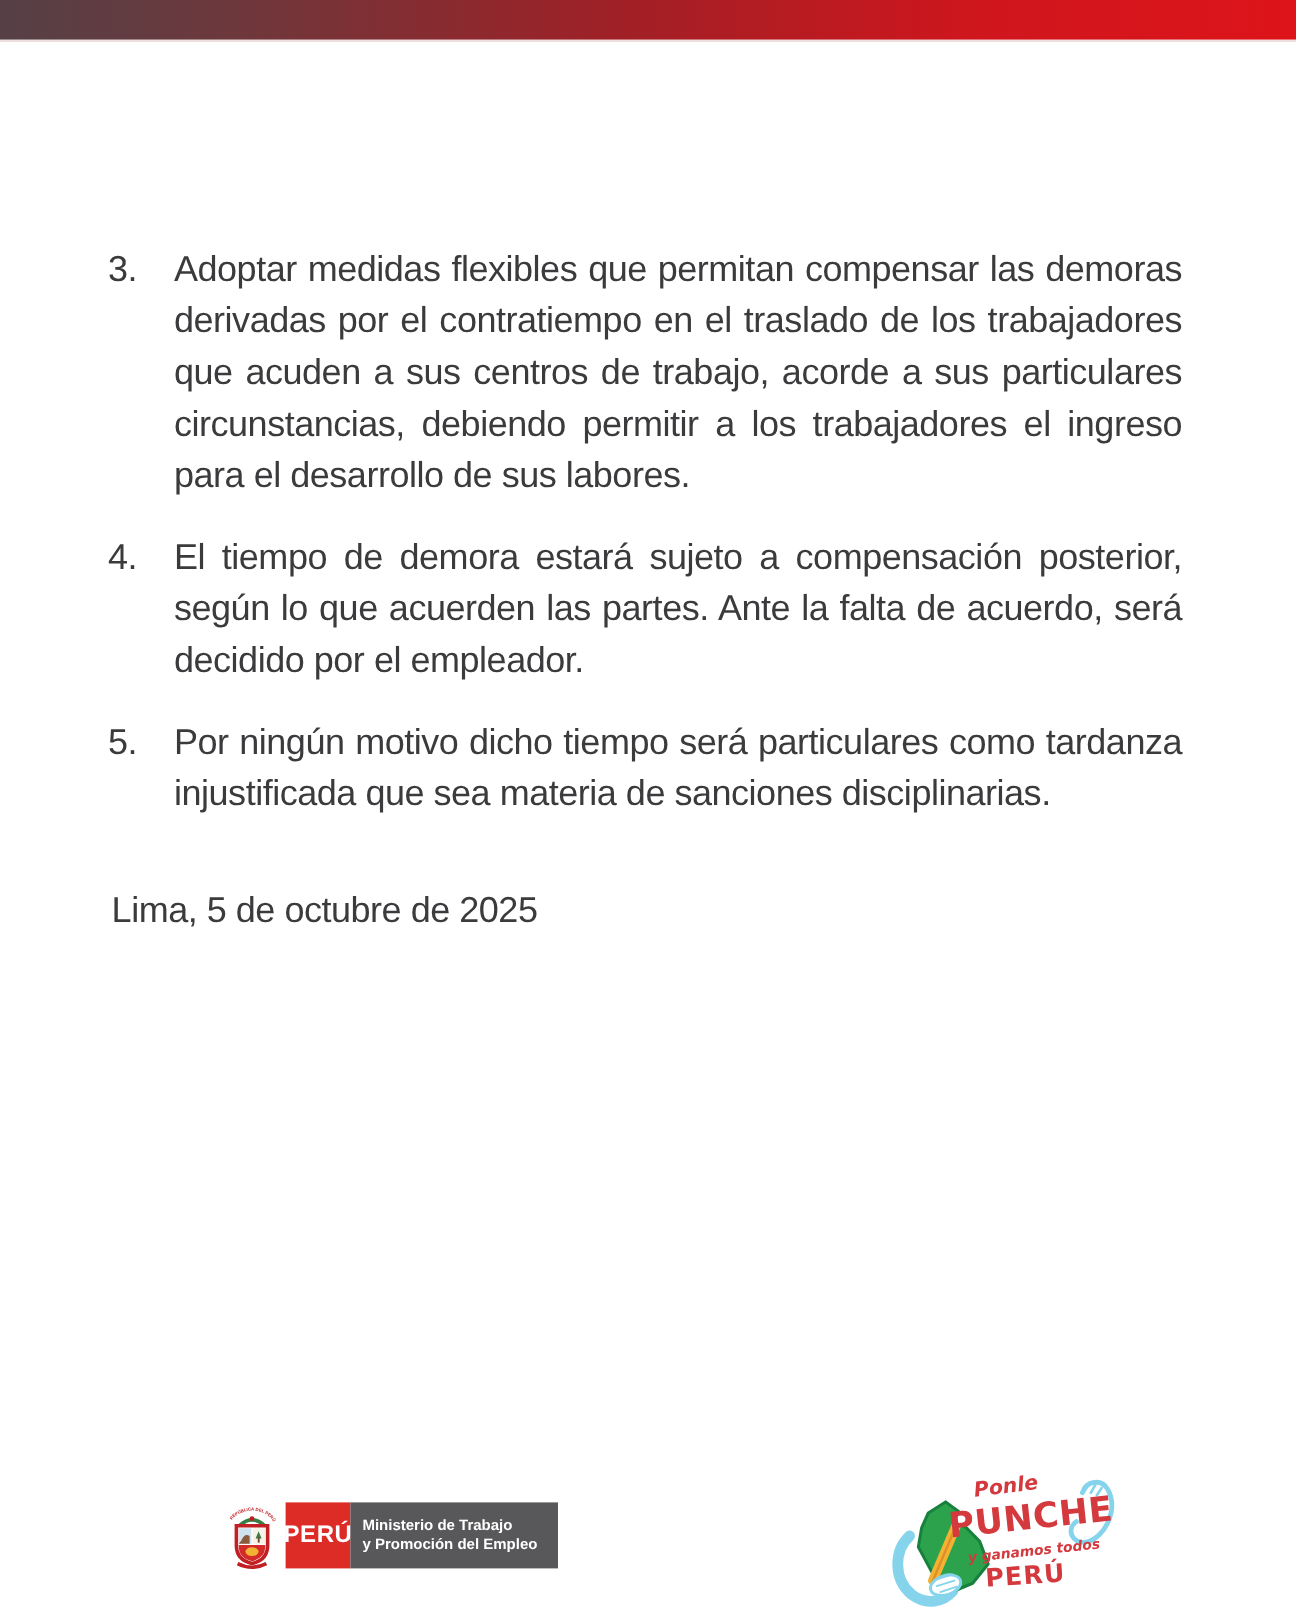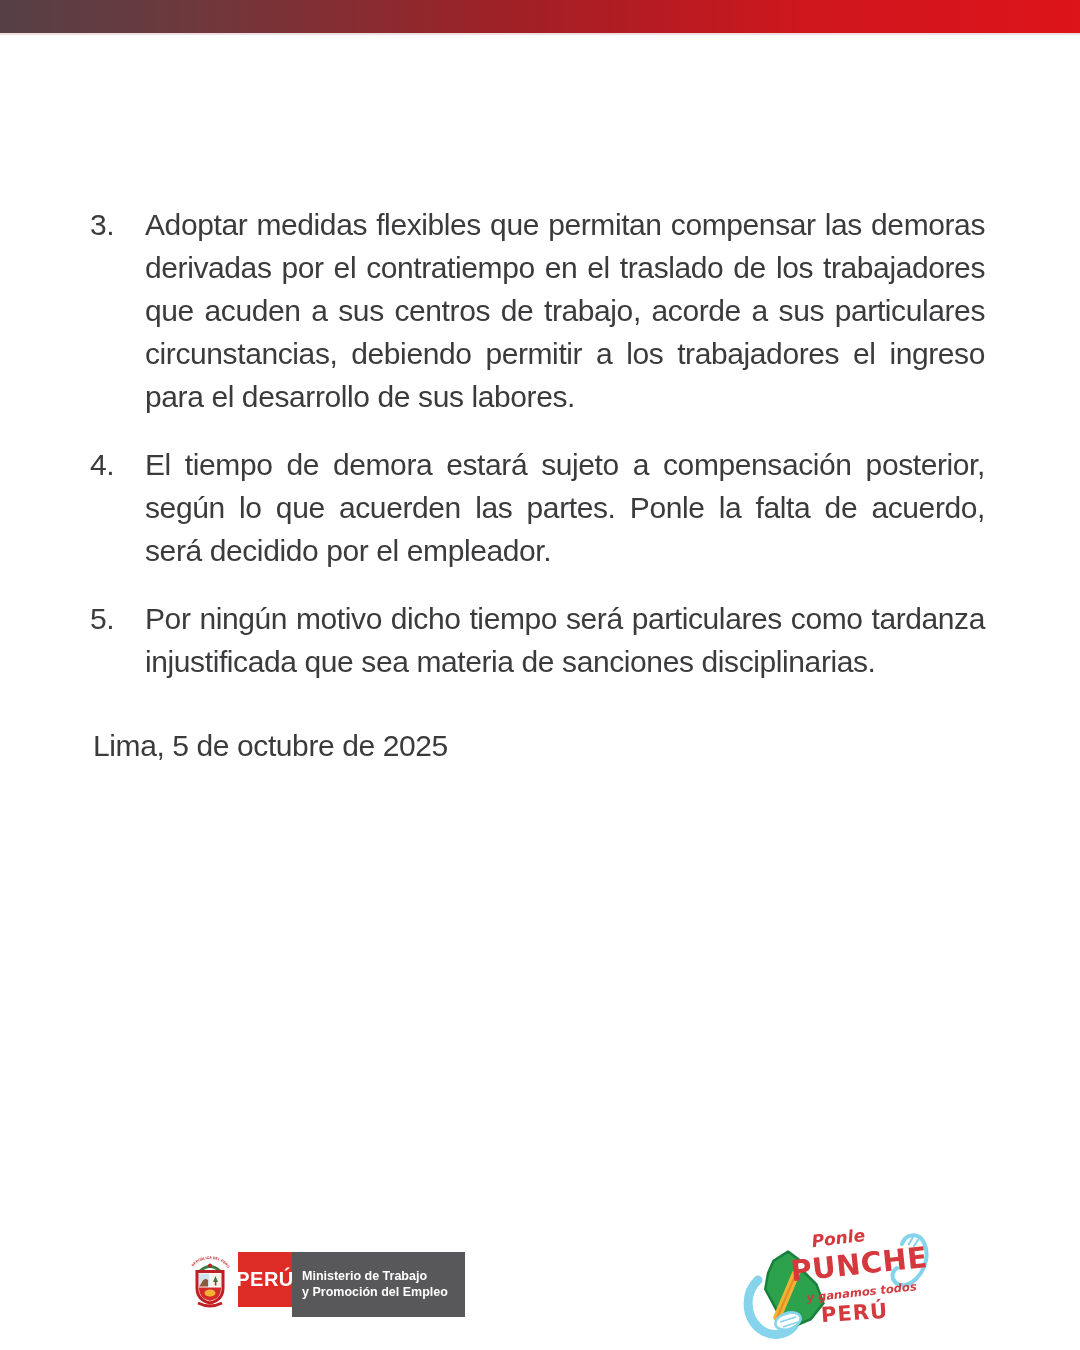--- a/index.html
+++ b/index.html
@@ -28,36 +28,36 @@
   .item .num{
     flex:0 0 55px;
     text-align:left;
   }
   .item .txt{
     flex:1;
     text-align:justify;
     text-justify:inter-word;
   }
   .dateline{
-    margin:43px 0 0 3px;
+    margin:56px 0 0 3px;
     font-size:30px;line-height:40px;letter-spacing:-0.4px;
   }
   
   .gov-logo{
     position:absolute;left:187px;top:1252px;height:55px;
     display:flex;align-items:stretch;
   }
   .coat{width:46px;height:58px;margin-right:5px;margin-top:-2px;}
   .gov-red{
     width:54px;height:55px;background:#dd2b26;
     display:flex;align-items:center;justify-content:center;
   }
   .gov-red span{color:#ffffff;font-size:20px;font-weight:bold;letter-spacing:0.5px;}
   .gov-gray{
-    width:163px;height:65px;background:#58585a;
+    width:163px;height:55px;background:#58585a;
     display:flex;flex-direction:column;justify-content:center;
     padding-left:10px;
   }
   .gov-gray span{color:#ffffff;font-size:12.5px;font-weight:bold;line-height:15.5px;white-space:nowrap;}
   
   .campaign{position:absolute;left:742px;top:1222px;width:205px;height:128px;}
 </style>
 </head>
 <body>
 
@@ -67,21 +67,21 @@
 
   <main class="doc">
 
     <div class="item">
       <div class="num">3.</div>
       <div class="txt">Adoptar medidas flexibles que permitan compensar las demoras derivadas por el contratiempo en el traslado de los trabajadores que acuden a sus centros de trabajo, acorde a sus particulares circunstancias, debiendo permitir a los trabajadores el ingreso para el desarrollo de sus labores.</div>
     </div>
 
     <div class="item">
       <div class="num">4.</div>
-      <div class="txt">El tiempo de demora estará sujeto a compensación posterior, según lo que acuerden las partes. Ponle la falta de acuerdo, será decidido por el empleador.</div>
+      <div class="txt">El tiempo de demora estará sujeto a compensación posterior, según lo que acuerden las partes. Ante la falta de acuerdo, será decidido por el empleador.</div>
     </div>
 
     <div class="item">
       <div class="num">5.</div>
       <div class="txt">Por ningún motivo dicho tiempo será particulares como tardanza injustificada que sea materia de sanciones disciplinarias.</div>
     </div>
 
     <p class="dateline">Lima, 5 de octubre de 2025</p>
   </main>
 

